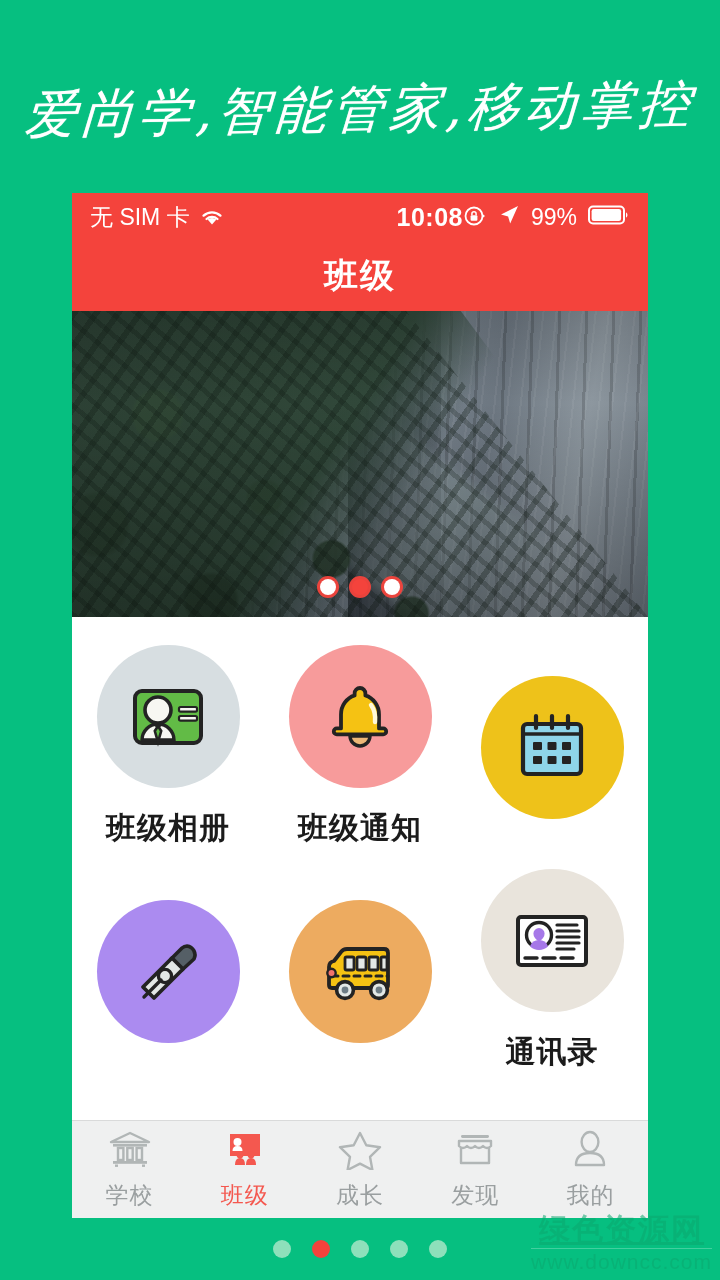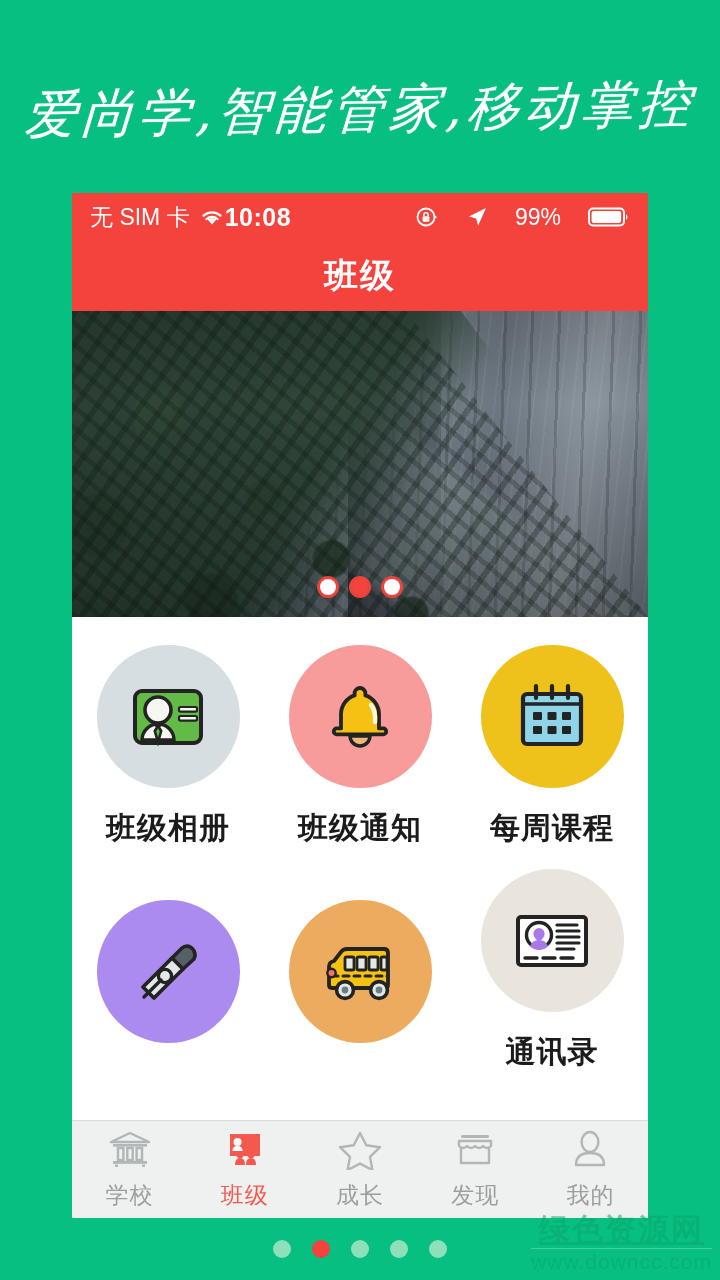--- a/index.html
+++ b/index.html
@@ -54,22 +54,22 @@
     height: 48px;
     background: #f4433c;
     color: #ffffff;
     display: flex;
     align-items: center;
     padding: 8px 18px;
     box-sizing: border-box;
     font-size: 24px;
   }
   #sb-left { display: flex; align-items: center; gap: 9px; flex: 0 0 auto; }
-  #sb-center { flex: 1 1 auto; text-align: left; font-weight: 700; font-size: 25px; letter-spacing: .5px;}
-  #sb-right { display: flex; align-items: center; gap: 27px; flex: 0 0 auto; }
+  #sb-center { flex: 1 1 auto; text-align: right; font-weight: 700; font-size: 25px; letter-spacing: .5px;}
+  #sb-right { display: flex; gap: 11px; flex: 0 0 auto; }
   .sb-txt { font-size: 23px; font-weight: 500; white-space: nowrap; }
   .ico { display:inline-block; line-height: 0; }
 
   
   #navbar {
     height: 70px;
     background: #f4433c;
     display: flex;
     align-items: center;
     justify-content: center;
@@ -331,21 +331,20 @@
             <g fill="#232323">
               <rect x="24" y="38" width="9" height="8" rx="1"></rect>
               <rect x="38.5" y="38" width="9" height="8" rx="1"></rect>
               <rect x="53" y="38" width="9" height="8" rx="1"></rect>
               <rect x="24" y="52" width="9" height="8" rx="1"></rect>
               <rect x="38.5" y="52" width="9" height="8" rx="1"></rect>
               <rect x="53" y="52" width="9" height="8" rx="1"></rect>
             </g>
           </svg>
         </div>
-        <div class="lbl">每周课程</div>
       </div>
 
     </div>
 
     <div class="grid-row">
 
       <div class="cell">
         <div class="bubble" style="background:#ab8bf0">
           <svg width="86" height="86" viewBox="0 0 86 86">
             <path d="M62 18 a9 9 0 0 1 7 13 L57 42 L46 31 L57 20 a8 8 0 0 1 5 -2 z" fill="#555f66" stroke="#232323" stroke-width="3.6" stroke-linejoin="round"></path>

